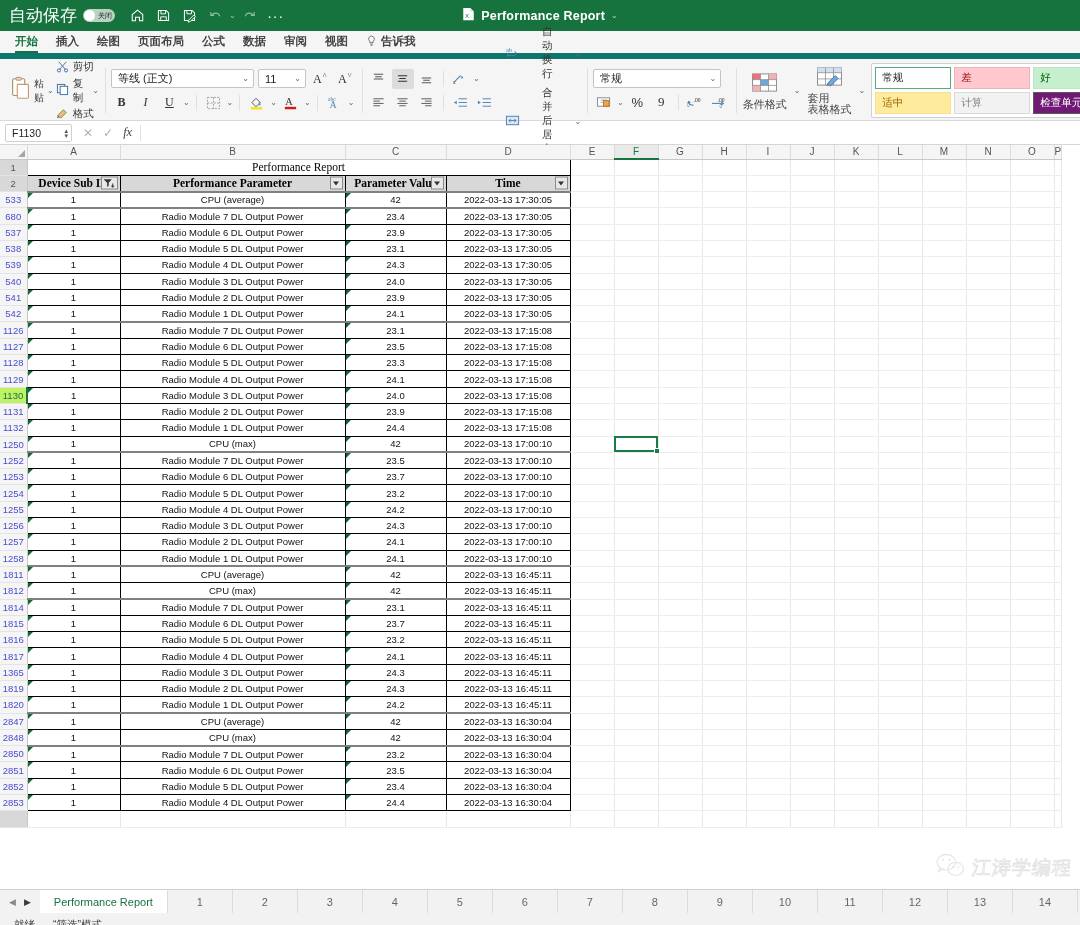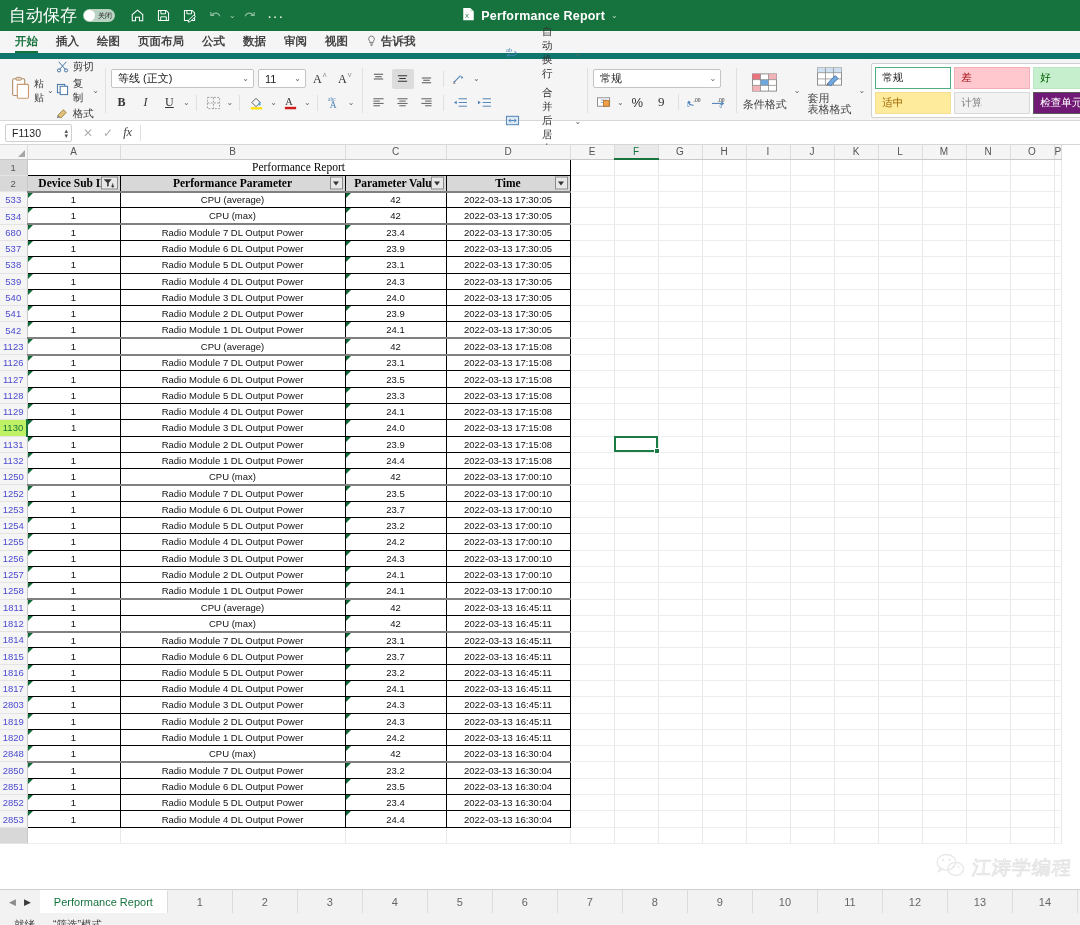--- a/index.html
+++ b/index.html
@@ -700,39 +700,20 @@
           <td class="cell empty"></td>
           <td class="cell empty"></td>
           <td class="cell empty"></td>
           <td class="cell empty"></td>
           <td class="cell empty"></td>
           <td class="cell empty"></td>
           <td class="cell empty"></td>
           <td class="cell empty"></td>
   </tr>
         <tr>
-    <td class="rh">534</td>
-    <td class="cell dat"><span class="errtri"></span>1</td>
-    <td class="cell dat">CPU (max)</td>
-    <td class="cell dat"><span class="errtri"></span>42</td>
-    <td class="cell dat">2022-03-13 17:30:05</td>
-    <td class="cell empty"></td>
-          <td class="cell empty"></td>
-          <td class="cell empty"></td>
-          <td class="cell empty"></td>
-          <td class="cell empty"></td>
-          <td class="cell empty"></td>
-          <td class="cell empty"></td>
-          <td class="cell empty"></td>
-          <td class="cell empty"></td>
-          <td class="cell empty"></td>
-          <td class="cell empty"></td>
-          <td class="cell empty"></td>
-  </tr>
-        <tr>
     <td class="rh">680</td>
     <td class="cell dat b-thick"><span class="errtri"></span>1</td>
     <td class="cell dat b-thick">Radio Module 7 DL Output Power</td>
     <td class="cell dat b-thick"><span class="errtri"></span>23.4</td>
     <td class="cell dat b-thick">2022-03-13 17:30:05</td>
     <td class="cell empty"></td>
           <td class="cell empty"></td>
           <td class="cell empty"></td>
           <td class="cell empty"></td>
           <td class="cell empty"></td>
@@ -852,39 +833,20 @@
           <td class="cell empty"></td>
           <td class="cell empty"></td>
           <td class="cell empty"></td>
           <td class="cell empty"></td>
           <td class="cell empty"></td>
           <td class="cell empty"></td>
           <td class="cell empty"></td>
           <td class="cell empty"></td>
   </tr>
         <tr>
-    <td class="rh">1123</td>
-    <td class="cell dat b-thick"><span class="errtri"></span>1</td>
-    <td class="cell dat b-thick">CPU (average)</td>
-    <td class="cell dat b-thick"><span class="errtri"></span>42</td>
-    <td class="cell dat b-thick">2022-03-13 17:15:08</td>
-    <td class="cell empty"></td>
-          <td class="cell empty"></td>
-          <td class="cell empty"></td>
-          <td class="cell empty"></td>
-          <td class="cell empty"></td>
-          <td class="cell empty"></td>
-          <td class="cell empty"></td>
-          <td class="cell empty"></td>
-          <td class="cell empty"></td>
-          <td class="cell empty"></td>
-          <td class="cell empty"></td>
-          <td class="cell empty"></td>
-  </tr>
-        <tr>
     <td class="rh">1126</td>
     <td class="cell dat b-thick"><span class="errtri"></span>1</td>
     <td class="cell dat b-thick">Radio Module 7 DL Output Power</td>
     <td class="cell dat b-thick"><span class="errtri"></span>23.1</td>
     <td class="cell dat b-thick">2022-03-13 17:15:08</td>
     <td class="cell empty"></td>
           <td class="cell empty"></td>
           <td class="cell empty"></td>
           <td class="cell empty"></td>
           <td class="cell empty"></td>
@@ -1270,21 +1232,21 @@
           <td class="cell empty"></td>
           <td class="cell empty"></td>
           <td class="cell empty"></td>
           <td class="cell empty"></td>
           <td class="cell empty"></td>
           <td class="cell empty"></td>
           <td class="cell empty"></td>
           <td class="cell empty"></td>
   </tr>
         <tr>
-    <td class="rh">2803</td>
+    <td class="rh">1365</td>
     <td class="cell dat"><span class="errtri"></span>1</td>
     <td class="cell dat">Radio Module 3 DL Output Power</td>
     <td class="cell dat"><span class="errtri"></span>24.3</td>
     <td class="cell dat">2022-03-13 16:45:11</td>
     <td class="cell empty"></td>
           <td class="cell empty"></td>
           <td class="cell empty"></td>
           <td class="cell empty"></td>
           <td class="cell empty"></td>
           <td class="cell empty"></td>
@@ -1313,20 +1275,39 @@
           <td class="cell empty"></td>
           <td class="cell empty"></td>
           <td class="cell empty"></td>
   </tr>
         <tr>
     <td class="rh">1820</td>
     <td class="cell dat"><span class="errtri"></span>1</td>
     <td class="cell dat">Radio Module 1 DL Output Power</td>
     <td class="cell dat"><span class="errtri"></span>24.2</td>
     <td class="cell dat">2022-03-13 16:45:11</td>
+    <td class="cell empty"></td>
+          <td class="cell empty"></td>
+          <td class="cell empty"></td>
+          <td class="cell empty"></td>
+          <td class="cell empty"></td>
+          <td class="cell empty"></td>
+          <td class="cell empty"></td>
+          <td class="cell empty"></td>
+          <td class="cell empty"></td>
+          <td class="cell empty"></td>
+          <td class="cell empty"></td>
+          <td class="cell empty"></td>
+  </tr>
+        <tr>
+    <td class="rh">2847</td>
+    <td class="cell dat b-thick"><span class="errtri"></span>1</td>
+    <td class="cell dat b-thick">CPU (average)</td>
+    <td class="cell dat b-thick"><span class="errtri"></span>42</td>
+    <td class="cell dat b-thick">2022-03-13 16:30:04</td>
     <td class="cell empty"></td>
           <td class="cell empty"></td>
           <td class="cell empty"></td>
           <td class="cell empty"></td>
           <td class="cell empty"></td>
           <td class="cell empty"></td>
           <td class="cell empty"></td>
           <td class="cell empty"></td>
           <td class="cell empty"></td>
           <td class="cell empty"></td>

